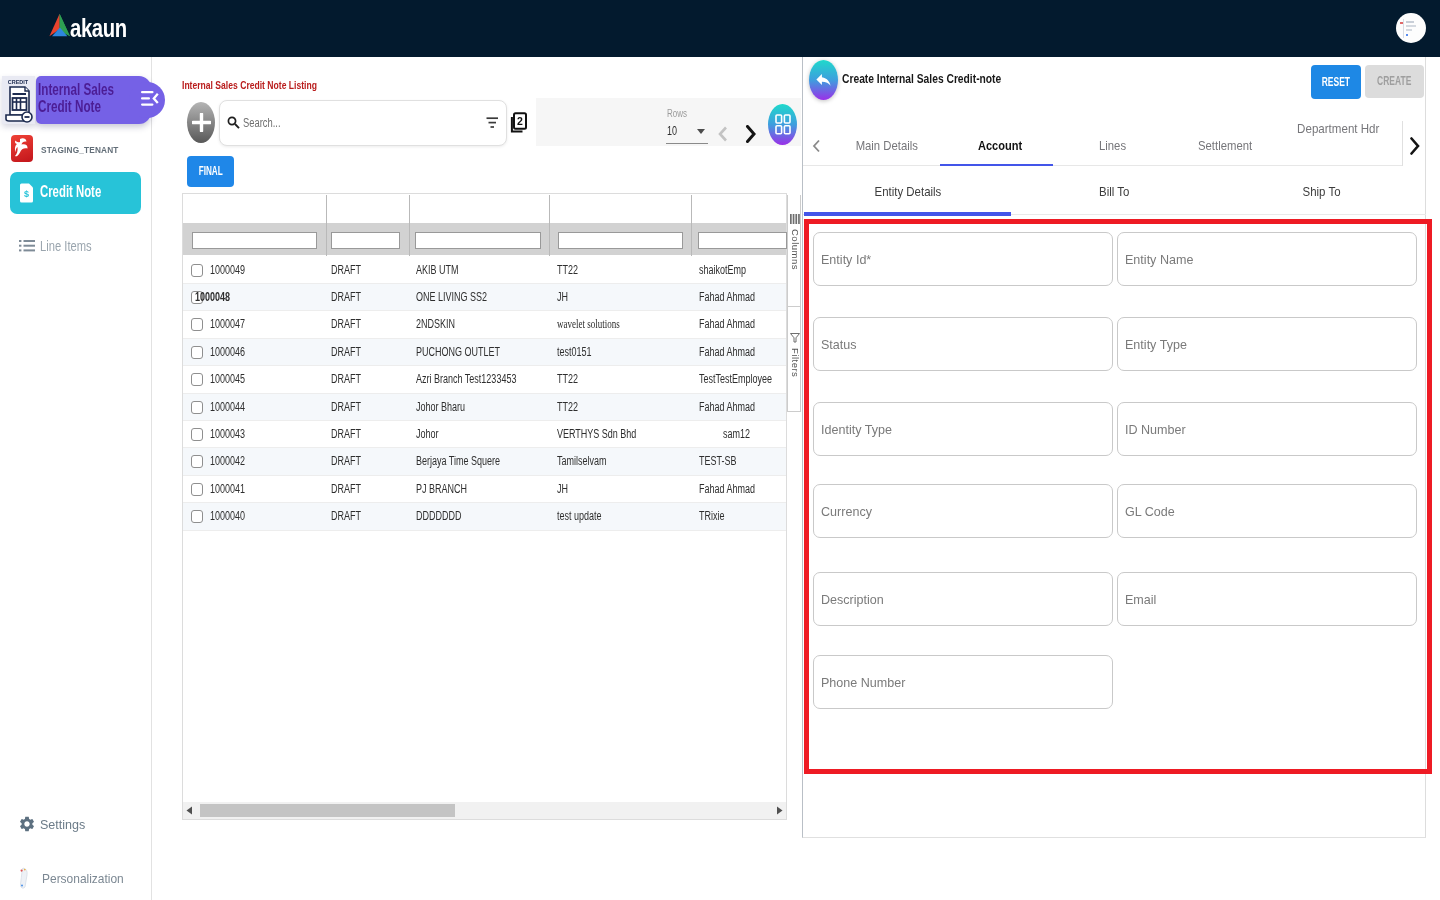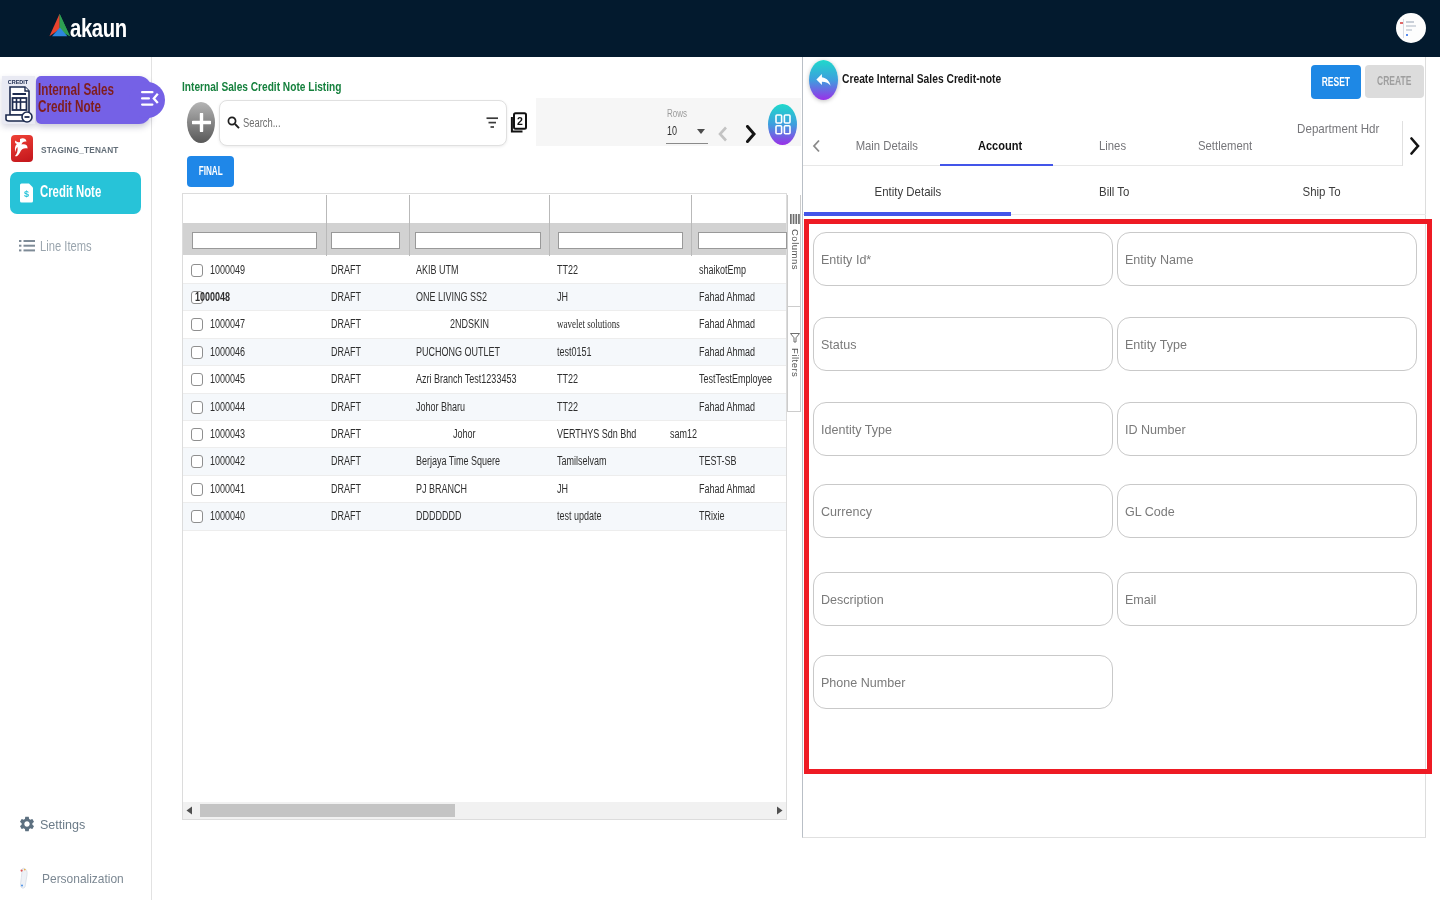--- a/index.html
+++ b/index.html
@@ -18,35 +18,35 @@
 
 
 #sidebar { left:0; top:57px; width:152px; height:843px; background:#fff;
   border-right:1px solid #e2e2e2; }
 #mi-icon { left:2px; top:76px; width:33px; height:48px; background:#e9eaf3;
   box-shadow:0 3px 6px rgba(40,40,90,0.18); }
 #mi-rect { left:36px; top:76px; width:115px; height:48px; background:#7561e6;
   border-radius:5px 12px 12px 5px; box-shadow:0 3px 6px rgba(40,40,90,0.25); }
 #mi-bump { left:129px; top:82px; width:36px; height:36px; border-radius:50%;
   background:#7561e6; }
-#mi-text { left:38px; top:81px; color:#7f1d1d; font-size:16px; font-weight:600;
+#mi-text { left:38px; top:81px; color:#4c1d95; font-size:16px; font-weight:600;
   line-height:17px; }
 #staging-icon { left:11px; top:135px; width:22px; height:27px; border-radius:4px;
   background:linear-gradient(160deg,#ef4136,#c2151b); }
 #staging-text { left:41px; top:144px; font-size:9.5px; font-weight:700; color:#636e78;
   letter-spacing:0.2px; }
 #cn-btn { left:10px; top:172px; width:131px; height:42px; background:#27c3d8;
   border-radius:7px; }
 #cn-text { left:39.5px; top:183px; color:#fff; font-size:16px; font-weight:600; }
 #li-text { left:40px; top:238px; color:#9aa5ae; font-size:14px; }
 #settings-text { left:40px; top:817px; color:#6b7b88; font-size:13.5px; }
 #pers-text { left:42px; top:871px; color:#7c8893; font-size:13px; }
 
 
-#mid-title { left:182px; top:79px; font-size:13px; font-weight:700; color:#15803d; }
+#mid-title { left:182px; top:79px; font-size:11px; font-weight:700; color:#b91c1c; }
 #plus-btn { left:187px; top:102px; width:28px; height:41px; border-radius:50%;
   background:linear-gradient(180deg,#b5b5b5,#585858); }
 #search-box { left:219px; top:100px; width:288px; height:46px; background:#fff;
   border:1px solid #e0e0e0; border-radius:8px; box-shadow:0 1px 3px rgba(0,0,0,0.08); }
 #search-text { left:243px; top:116px; color:#6f6f6f; font-size:12.5px; }
 #gray-band { left:536px; top:98px; width:265px; height:48px; background:#f6f6f6; }
 #rows-label { left:667px; top:108px; color:#9b9b9b; font-size:10px; }
 #rows-val { left:667px; top:124px; color:#2e2e2e; font-size:12.5px; }
 #rows-underline { left:666px; top:143px; width:42px; height:1px; background:#8a8a8a; }
 #rows-caret { left:697px; top:129px; width:0; height:0; border-left:4px solid transparent;
@@ -97,21 +97,21 @@
   background:#4355e9; }
 #subtabs-row { left:803px; top:166px; width:623px; height:49px;
   border-bottom:1px solid #e9e9e9; }
 .subtab { position:absolute; top:0; width:207px; height:49px; line-height:52px;
   text-align:center; font-size:13px; color:#3c3c3c; }
 #subtab-underline { left:804px; top:211.5px; width:207px; height:4px; background:#4355e9; }
 
 
 #redbox { left:804px; top:219px; width:628px; height:555px; border:5px solid #ee1b24; }
 .ff { position:absolute; width:300px; height:54px; border:1px solid #c9c9c9;
-  border-radius:13px; background:#fff; }
+  border-radius:7px; background:#fff; }
 .ff span { position:absolute; left:6.5px; top:50%; transform:translateY(-50%);
   font-size:13.5px; color:#7a7a7a; display:block; }
 .ff span i { display:inline-block; transform:scaleX(0.93); transform-origin:0 50%;
   font-style:normal; white-space:nowrap; }
 </style>
 </head>
 <body>
 <div class="abs" id="topbar"></div>
 <svg class="abs" style="left:49px; top:13px;" width="22" height="24" viewBox="0 0 22 24">
   <polygon points="10.6,0.8 21,23.2 10.6,16.2" fill="#2e9e52"></polygon>
@@ -254,21 +254,21 @@
     <span class="cell" style="left:12px;font-weight:bold;"><span class="tx" style="transform:scaleX(0.75)">1000048</span></span>
     <span class="cell" style="left:148px;"><span class="tx" style="transform:scaleX(0.75)">DRAFT</span></span>
     <span class="cell" style="left:233px;"><span class="tx" style="transform:scaleX(0.75)">ONE LIVING SS2</span></span>
     <span class="cell" style="left:374px;"><span class="tx" style="transform:scaleX(0.75)">JH</span></span>
     <span class="cell" style="left:515.5px;"><span class="tx" style="transform:scaleX(0.75)">Fahad Ahmad</span></span>
   </div>
   <div class="drow" style="top:117.4px; background:#fff;">
     <span class="cb"></span>
     <span class="cell" style="left:26.5px;"><span class="tx" style="transform:scaleX(0.75)">1000047</span></span>
     <span class="cell" style="left:148px;"><span class="tx" style="transform:scaleX(0.75)">DRAFT</span></span>
-    <span class="cell" style="left:233px;margin-left:34px;"><span class="tx" style="transform:scaleX(0.75)">2NDSKIN</span></span>
+    <span class="cell" style="left:233px;"><span class="tx" style="transform:scaleX(0.75)">2NDSKIN</span></span>
     <span class="cell" style="left:374px;font-family:Liberation Serif, serif;"><span class="tx" style="transform:scaleX(0.75)">wavelet solutions</span></span>
     <span class="cell" style="left:515.5px;"><span class="tx" style="transform:scaleX(0.75)">Fahad Ahmad</span></span>
   </div>
   <div class="drow" style="top:144.8px; background:#f5f8fb;">
     <span class="cb"></span>
     <span class="cell" style="left:26.5px;"><span class="tx" style="transform:scaleX(0.75)">1000046</span></span>
     <span class="cell" style="left:148px;"><span class="tx" style="transform:scaleX(0.75)">DRAFT</span></span>
     <span class="cell" style="left:233px;"><span class="tx" style="transform:scaleX(0.75)">PUCHONG OUTLET</span></span>
     <span class="cell" style="left:374px;"><span class="tx" style="transform:scaleX(0.75)">test0151</span></span>
     <span class="cell" style="left:515.5px;"><span class="tx" style="transform:scaleX(0.75)">Fahad Ahmad</span></span>
@@ -286,23 +286,23 @@
     <span class="cell" style="left:26.5px;"><span class="tx" style="transform:scaleX(0.75)">1000044</span></span>
     <span class="cell" style="left:148px;"><span class="tx" style="transform:scaleX(0.75)">DRAFT</span></span>
     <span class="cell" style="left:233px;"><span class="tx" style="transform:scaleX(0.75)">Johor Bharu</span></span>
     <span class="cell" style="left:374px;"><span class="tx" style="transform:scaleX(0.75)">TT22</span></span>
     <span class="cell" style="left:515.5px;"><span class="tx" style="transform:scaleX(0.75)">Fahad Ahmad</span></span>
   </div>
   <div class="drow" style="top:227.0px; background:#fff;">
     <span class="cb"></span>
     <span class="cell" style="left:26.5px;"><span class="tx" style="transform:scaleX(0.75)">1000043</span></span>
     <span class="cell" style="left:148px;"><span class="tx" style="transform:scaleX(0.75)">DRAFT</span></span>
-    <span class="cell" style="left:233px;margin-left:37px;"><span class="tx" style="transform:scaleX(0.75)">Johor</span></span>
+    <span class="cell" style="left:233px;"><span class="tx" style="transform:scaleX(0.75)">Johor</span></span>
     <span class="cell" style="left:374px;"><span class="tx" style="transform:scaleX(0.75)">VERTHYS Sdn Bhd</span></span>
-    <span class="cell" style="left:487px;text-decoration:underline;"><span class="tx" style="transform:scaleX(0.75)">sam12</span></span>
+    <span class="cell" style="left:540px;text-decoration:underline;"><span class="tx" style="transform:scaleX(0.75)">sam12</span></span>
   </div>
   <div class="drow" style="top:254.4px; background:#f5f8fb;">
     <span class="cb"></span>
     <span class="cell" style="left:26.5px;"><span class="tx" style="transform:scaleX(0.75)">1000042</span></span>
     <span class="cell" style="left:148px;"><span class="tx" style="transform:scaleX(0.75)">DRAFT</span></span>
     <span class="cell" style="left:233px;"><span class="tx" style="transform:scaleX(0.75)">Berjaya Time Squere</span></span>
     <span class="cell" style="left:374px;"><span class="tx" style="transform:scaleX(0.75)">Tamilselvam</span></span>
     <span class="cell" style="left:515.5px;"><span class="tx" style="transform:scaleX(0.75)">TEST-SB</span></span>
   </div>
   <div class="drow" style="top:281.8px; background:#fff;">

